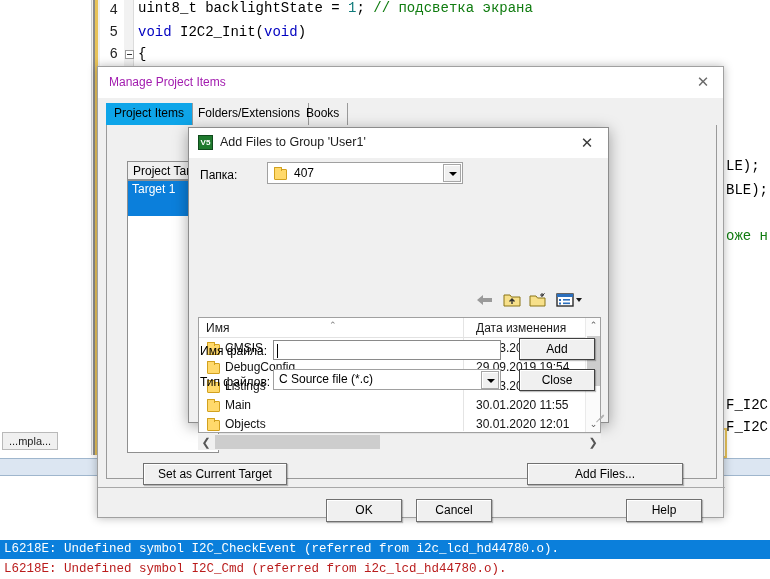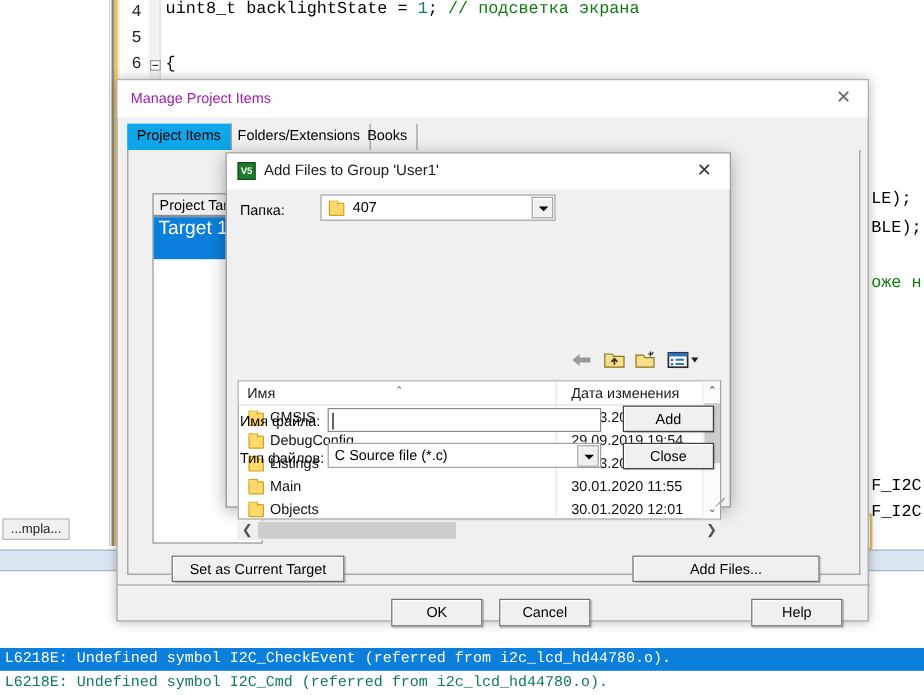--- a/index.html
+++ b/index.html
@@ -105,21 +105,21 @@
   }
 
   
   .errorlist {
     position: absolute; left: 0; top: 540px; width: 770px; height: 39px;
     background: #ffffff;
   }
   .err-row {
     position: absolute; left: 0; width: 770px; height: 19px;
     font-family: "Liberation Mono", monospace; font-size: 12.5px;
-    white-space: pre; padding-left: 4px; line-height: 19px; color: #0f766e;
+    white-space: pre; padding-left: 4px; line-height: 19px; color: #b91c1c;
   }
   .err-row.sel { background: #0b7fdb; color: #ffffff; }
 
   
   .dlg-mgr {
     position: absolute; left: 97px; top: 66px; width: 627px; height: 452px;
     background: #f0f0f0; border: 1px solid #a0a0a0;
     box-shadow: 0 0 9px rgba(0,0,0,0.28);
   }
   .dlg-mgr-title {
@@ -155,21 +155,21 @@
   .col-head {
     position: absolute; font-size: 12px; color: #000;
     background: #f0f0f0; border: 1px solid #8f8f8f;
     padding: 2px 5px 0 5px; height: 19px;
   }
   .listbox {
     position: absolute; background: #ffffff; border: 1px solid #8f8f8f;
   }
   .list-item-sel {
     position: absolute; left: 0; top: 0; height: 35px; width: 100%;
-    background: #0b7fdb; color: #ffffff; font-size: 16px;
+    background: #0b7fdb; color: #ffffff; font-size: 12px;
     padding: 1px 4px 0 4px;
   }
   .btn {
     position: absolute; background: #f0f0f0;
     border: 1px solid #707070;
     box-shadow: inset 1px 1px 0 #ffffff, 1px 1px 1px rgba(0,0,0,0.25);
     font-size: 12px; color: #000; text-align: center;
     font-family: "Liberation Sans", sans-serif;
     cursor: default;
   }
@@ -311,20 +311,21 @@
     <div class="code-pane">
       <div class="gutter">
         <div class="fold-strip"></div>
         <div class="gutter-line" style="top:2px;">4</div>
         <div class="gutter-line" style="top:24px;">5</div>
         <div class="gutter-line" style="top:46px;">6</div>
       </div>
       <div class="fold-box" style="left:25px; top:50px;"></div>
 
       <div class="code-line" id="cl0" style="top:0;"><span>uint8_t backlightState = </span><span class="num">1</span><span>; </span><span class="cmt">// подсветка экрана</span></div>
+      <div class="code-line" id="cl1" style="top:24px;"><span class="kw">void</span><span> I2C2_Init(</span><span class="kw">void</span><span>)</span></div>
       <div class="code-line" id="cl2" style="top:46px;"><span>{</span></div>
     </div>
 
     <div id="snips">
         <div class="snip" style="left: 726px; top: 158px; color: rgb(0, 0, 0);">LE);</div>
         <div class="snip" style="left: 726px; top: 182px; color: rgb(0, 0, 0);">BLE);</div>
         <div class="snip" style="left: 726px; top: 228px; color: rgb(16, 124, 16);">оже н</div>
         <div class="snip" style="left: 726px; top: 397px; color: rgb(0, 0, 0);">F_I2C</div>
         <div class="snip" style="left: 726px; top: 419px; color: rgb(0, 0, 0);">F_I2C</div>
       </div>

